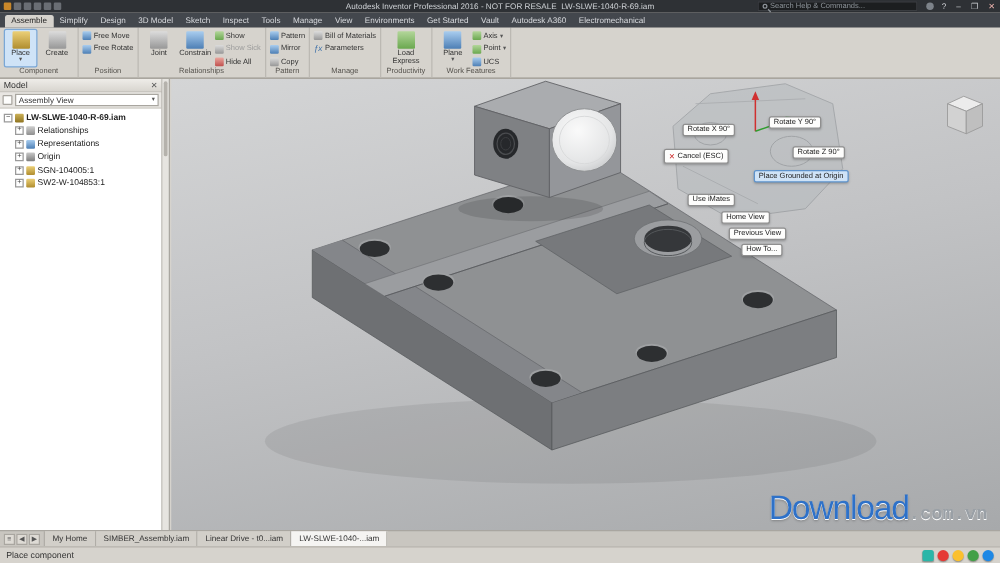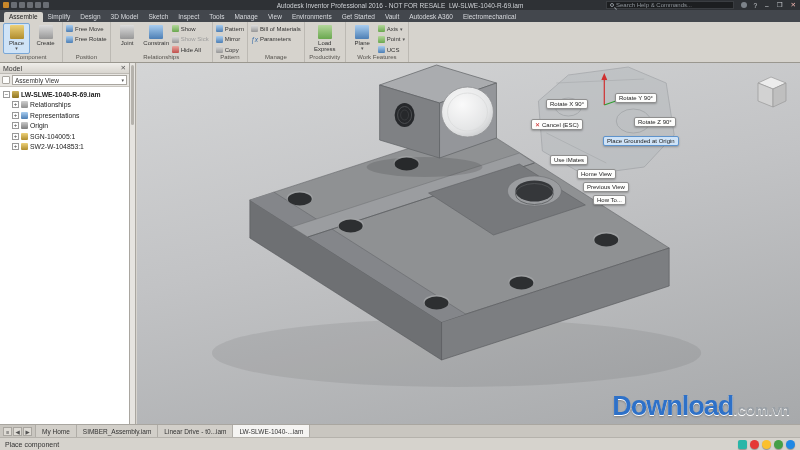--- a/index.html
+++ b/index.html
@@ -68,22 +68,22 @@
   .panel-scroll .thumb { position:absolute; top:2px; left:1px; width:3px; height:60px; background:#b5b2ac; border-radius:2px; }
 
   
   .viewport { position:absolute; top:63px; left:137px; right:0; bottom:26px; background:linear-gradient(168deg,#d4d5d6 0%,#c2c3c5 45%,#a7a9ab 100%); overflow:hidden; z-index:10; }
   .scene { position:absolute; inset:0; width:100%; height:100%; }
   .viewcube { position:absolute; top:8px; right:8px; width:42px; height:42px; }
   .chip { position:absolute; background:#fdfdfc; border:1px solid #8f8f8f; border-radius:2px; font-size:6px; color:#222; padding:1px 3px; white-space:nowrap; box-shadow:0 1px 2px rgba(0,0,0,.25); display:flex; align-items:center; gap:2px; z-index:12; }
   .chip.hl { background:#cfe3f7; border-color:#5e93cc; }
   .xico { color:#cc2222; font-size:6px; }
   .watermark { position:absolute; right:10px; bottom:2px; display:flex; align-items:baseline; z-index:11; }
-  .wm-brand { font-size:27px; font-weight:bold; color:#2e71c8; text-shadow:0 1px 0 #fff, 0 2px 2px rgba(0,0,0,.25); letter-spacing:-1px; }
-  .wm-suffix { font-size:15px; font-weight:bold; color:#9aa0a6; text-shadow:0 1px 0 #fff; }
+  .wm-brand { font-size:27px; font-weight:normal; color:#2e71c8; text-shadow:0 1px 0 #fff, 0 2px 2px rgba(0,0,0,.25); letter-spacing:-1px; }
+  .wm-suffix { font-size:15px; font-weight:bold; color:#9aa0a6; text-shadow:0 1px 0 #fff;font-family:Liberation Mono, monospace; }
 
   
   .doctabs { position:absolute; left:0; right:0; bottom:13px; height:13px; background:#c9c6c0; border-top:1px solid #a9a6a0; display:flex; align-items:stretch; font-size:6.5px; color:#333; z-index:25; }
   .dnav { display:flex; align-items:center; gap:1px; padding:0 3px; border-right:1px solid #b0ada7; }
   .dnav span { width:9px; height:9px; border:1px solid #a9a6a0; background:#dedbd5; font-size:5.5px; line-height:8px; text-align:center; color:#555; }
   .dtab { display:flex; align-items:center; padding:0 6px; border-right:1px solid #b0ada7; background:#d2cfc9; white-space:nowrap; }
   .dtab.active { background:#f5f4f2; }
 
   
   .statusbar { position:absolute; left:0; right:0; bottom:0; height:13px; background:#d6d3cd; border-top:1px solid #b5b2ac; display:flex; align-items:center; padding:0 5px; font-size:7px; color:#333; z-index:25; }

